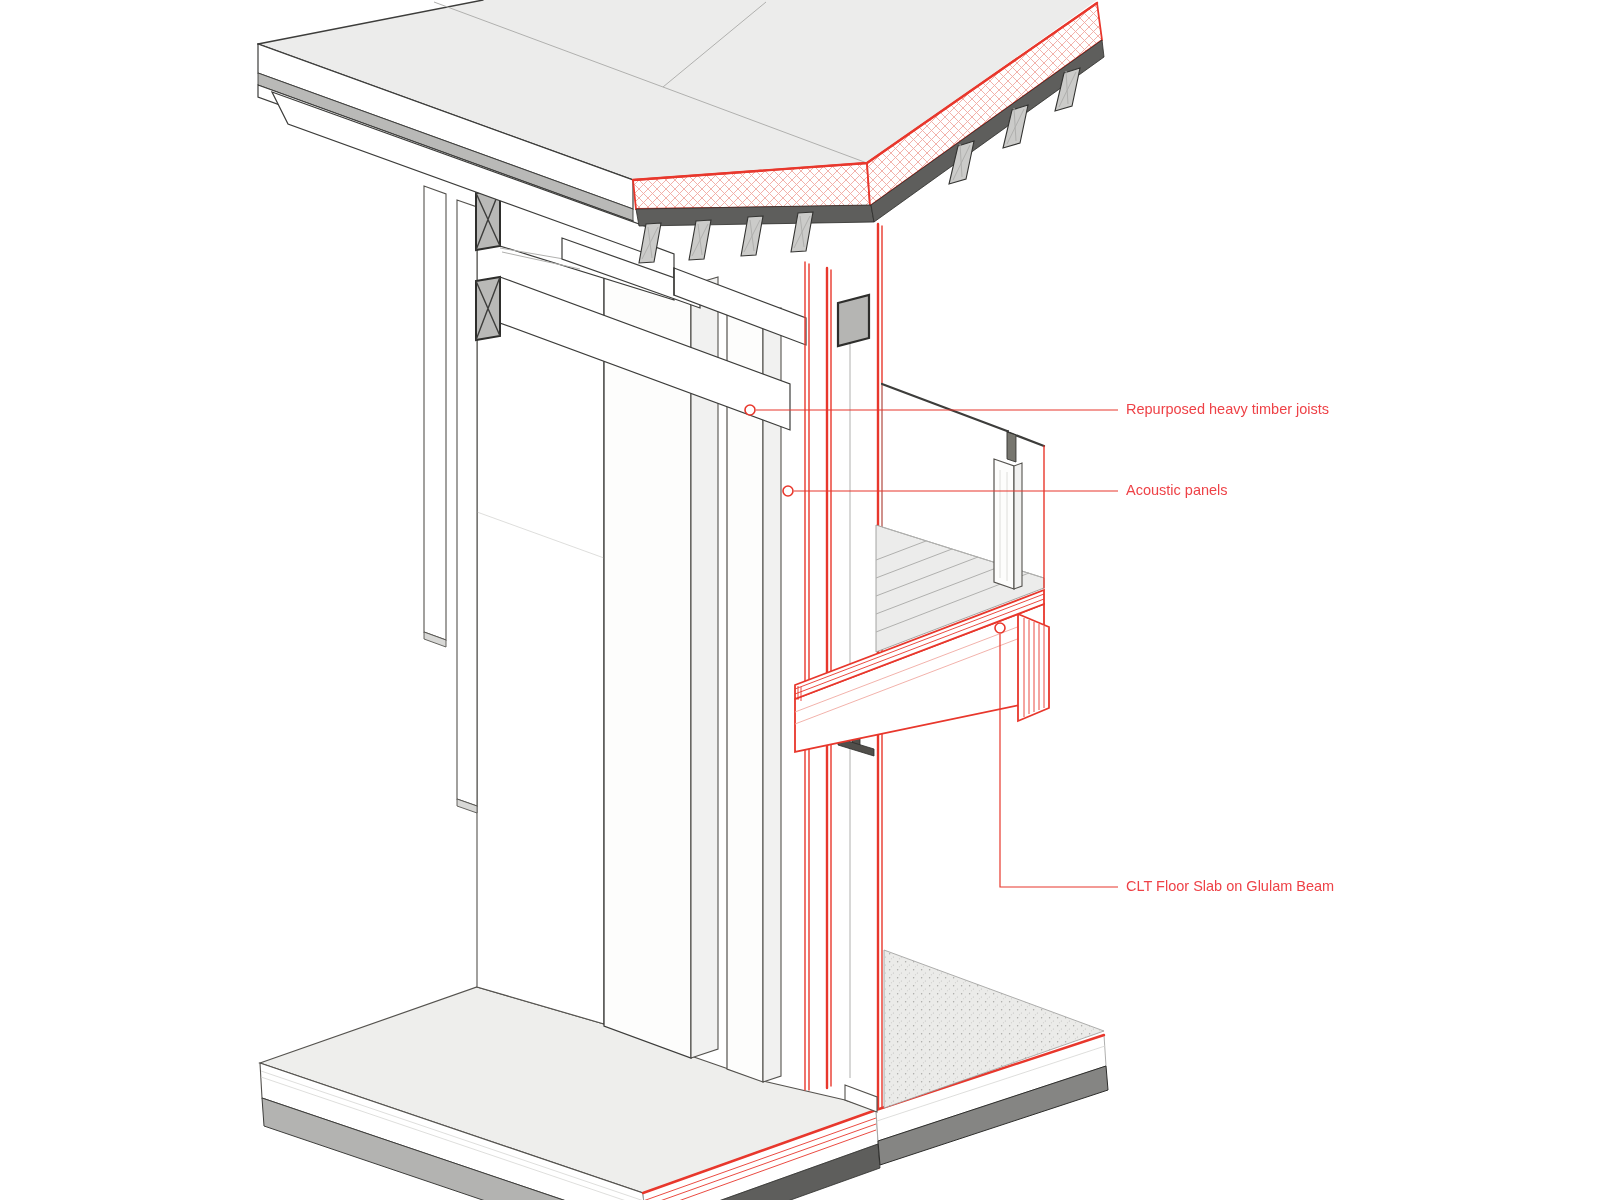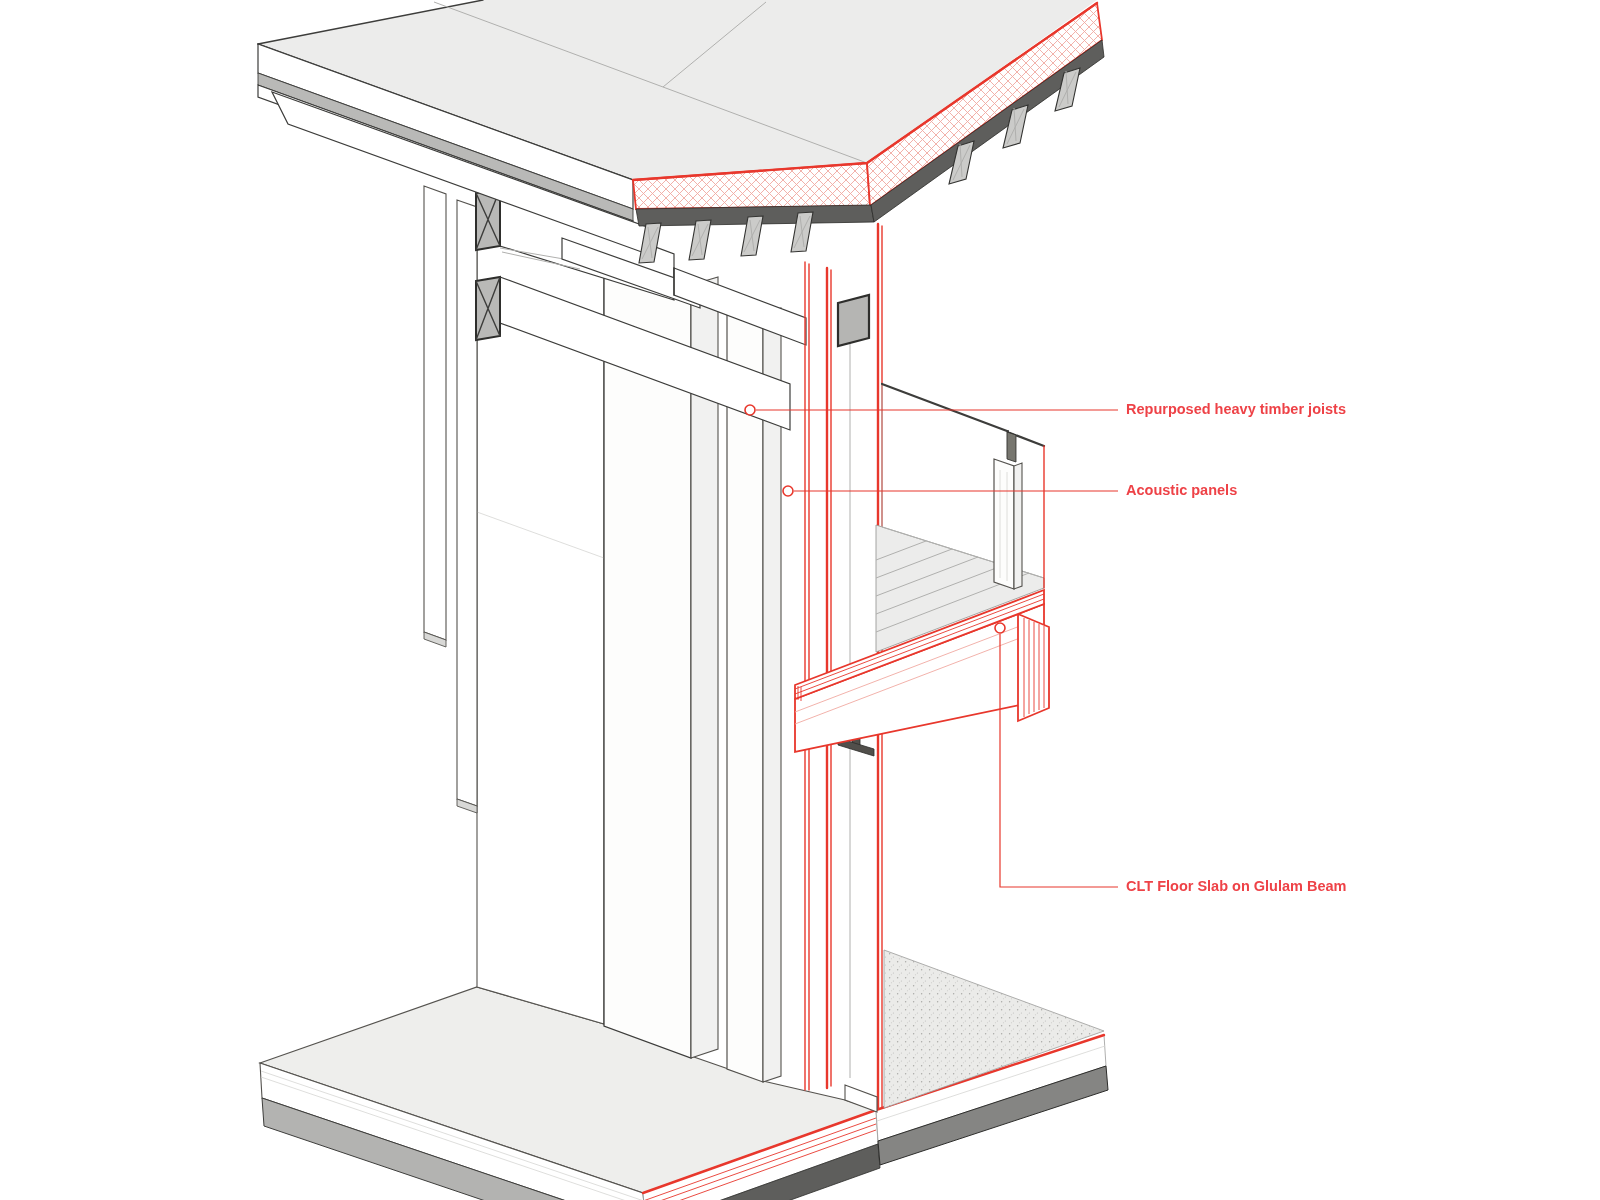--- a/index.html
+++ b/index.html
@@ -1,17 +1,17 @@
 <!DOCTYPE html>
 <html style="--annotation_red: #ee4247; --section_red: #e8372c; --hatch_red: #f0a9a2; --line_dark: #3d3d3b; --fill_light: #ececeb; --fill_mid_gray: #b9b9b7; --fill_dark_gray: #5e5e5c; --steel: #514f4b;"><head>
 <meta charset="utf-8">
 <style>
   html,body{margin:0;padding:0;background:#ffffff;}
   .stage{position:relative;width:1600px;height:1200px;background:#fff;overflow:hidden;
-         font-family:"Liberation Sans", sans-serif;font-weight:bold;}
+         font-family:"Liberation Sans", sans-serif;}
   svg{display:block}
   
   .ln-d   {stroke:var(--line_dark);stroke-width:1.4;fill:none;stroke-linecap:round;}
   .ln-dk2 {stroke:var(--line_dark);stroke-width:2.2;fill:none;stroke-linecap:round;}
   .ln-f   {stroke:#b0b0ae;stroke-width:1;fill:none;}
   .ln-ff  {stroke:#d5d5d3;stroke-width:0.8;fill:none;}
   .wd     {fill:#ffffff;stroke:var(--line_dark);stroke-width:1.2;}
   .wd-s   {fill:#ffffff;stroke:#55534f;stroke-width:1.1;}
   .face-side{fill:#f1f1f0;stroke:#55534f;stroke-width:1.1;}
   .gray-b {fill:var(--fill_mid_gray);stroke:#3d3d3b;stroke-width:0.9;}

